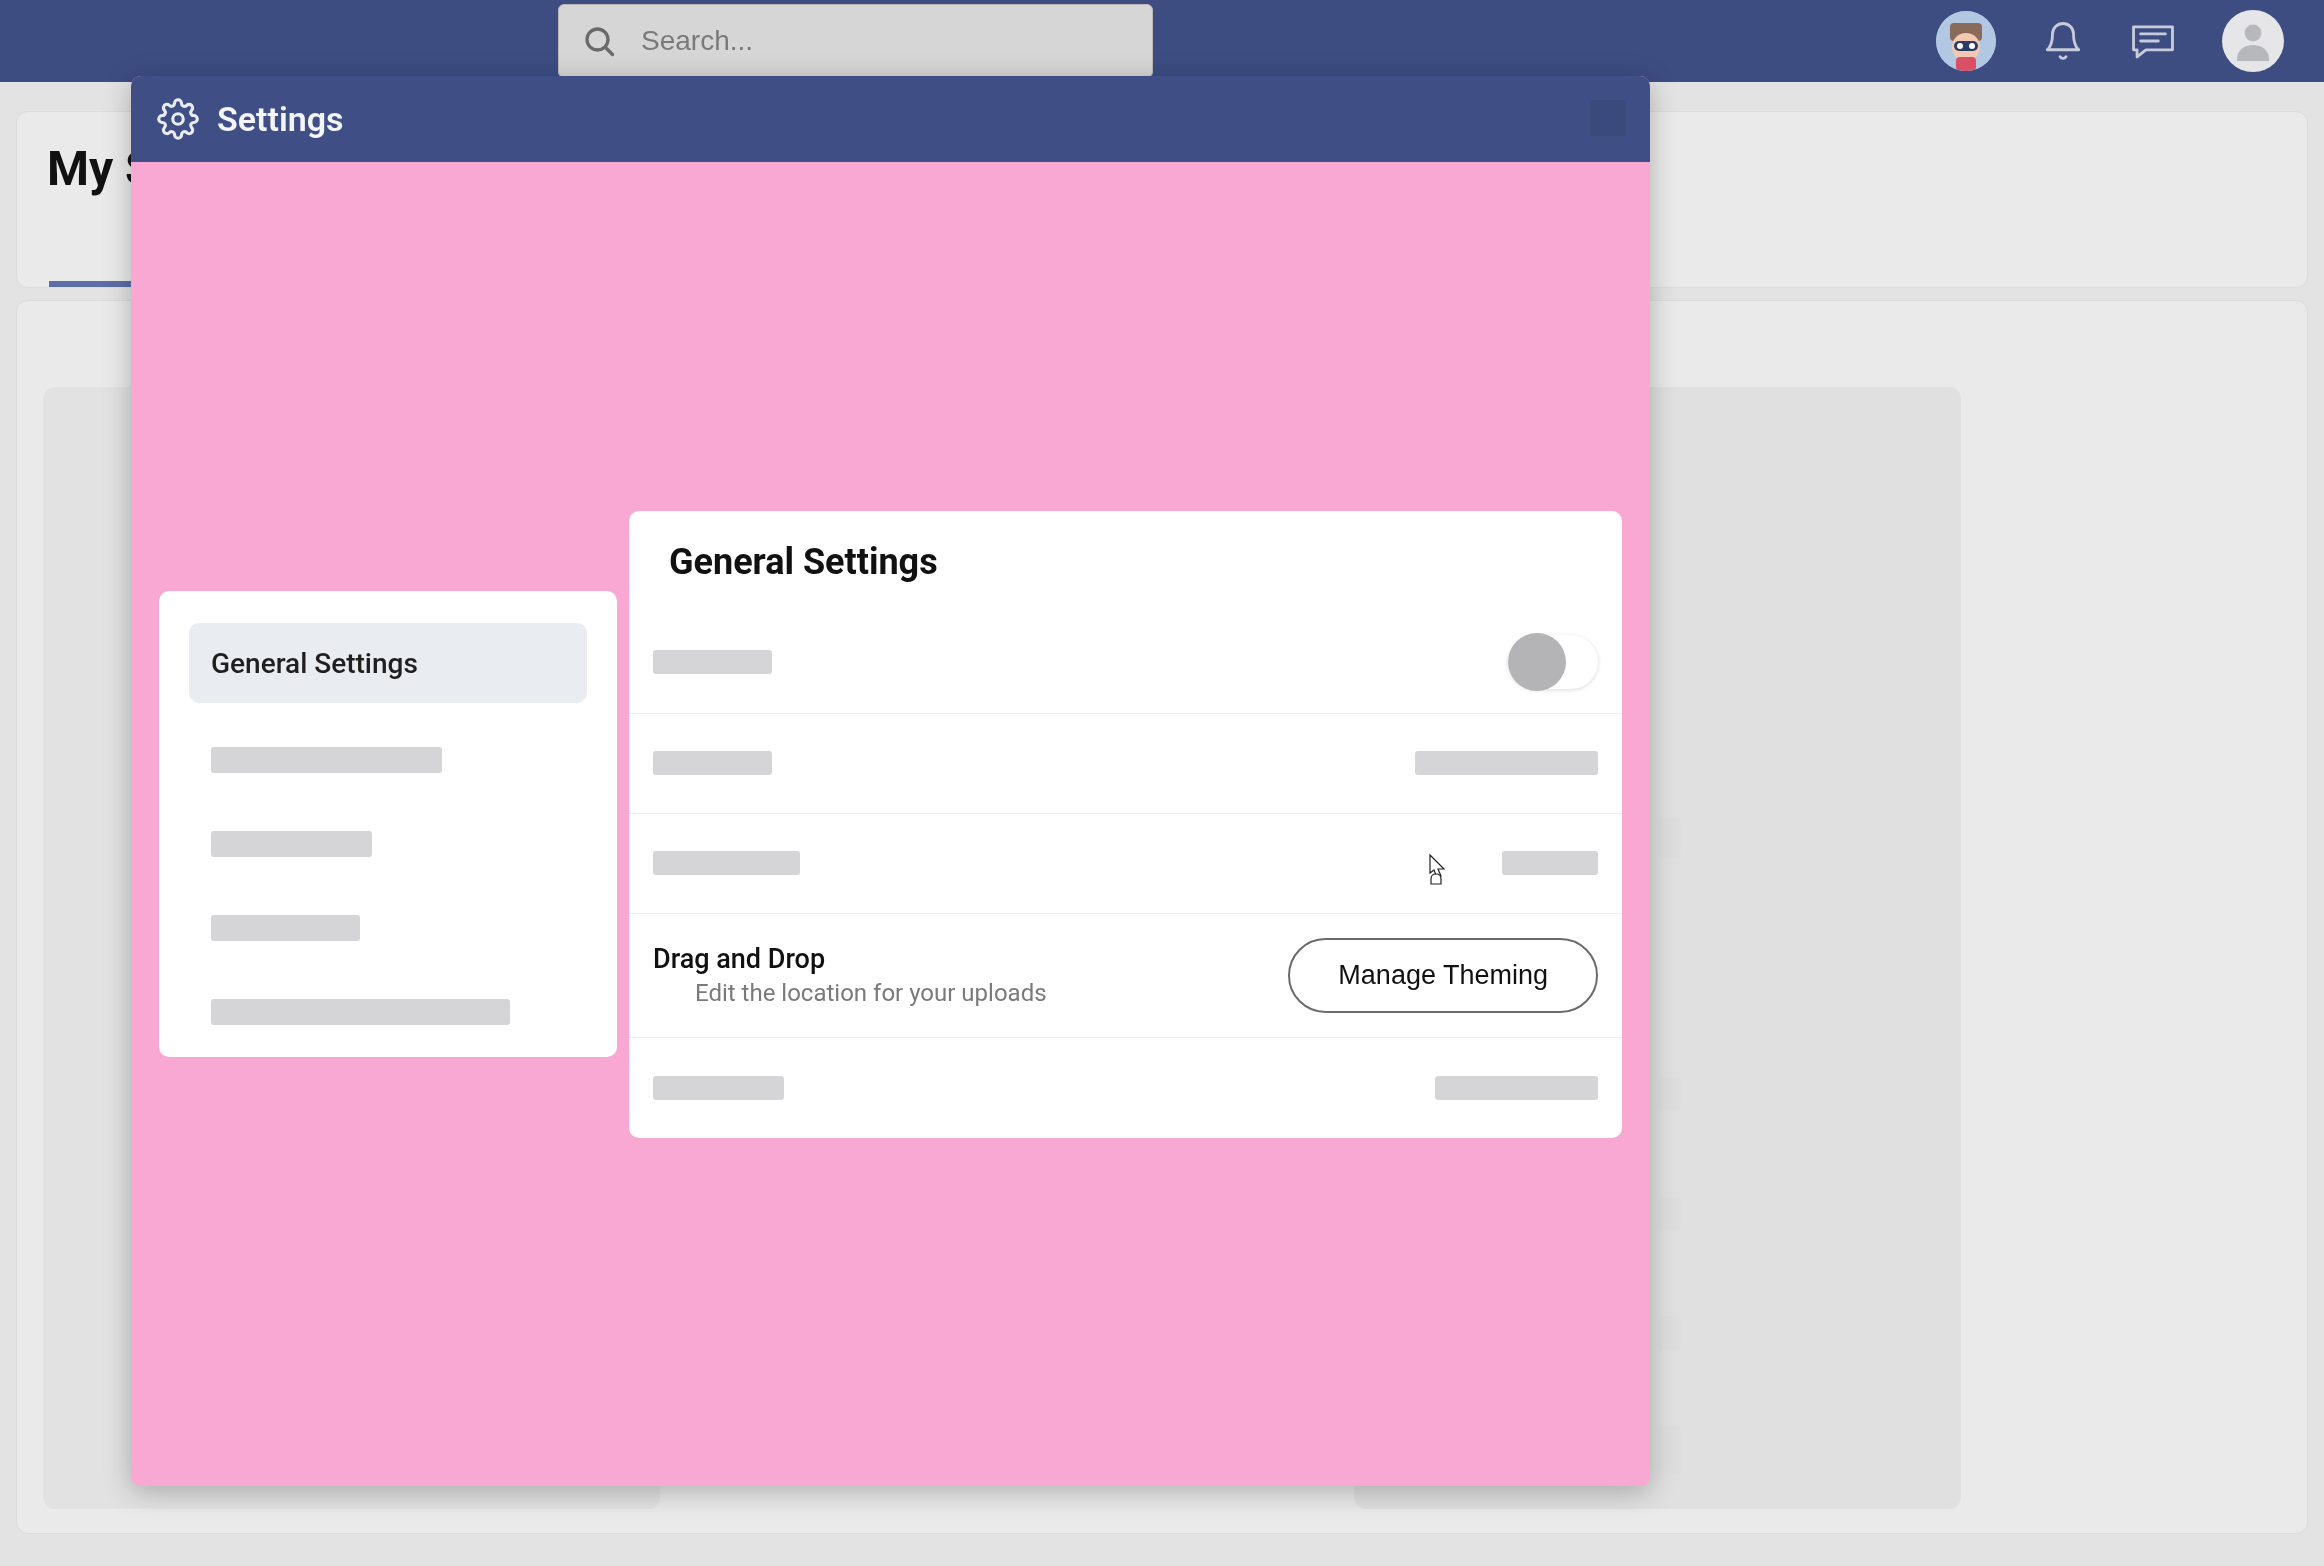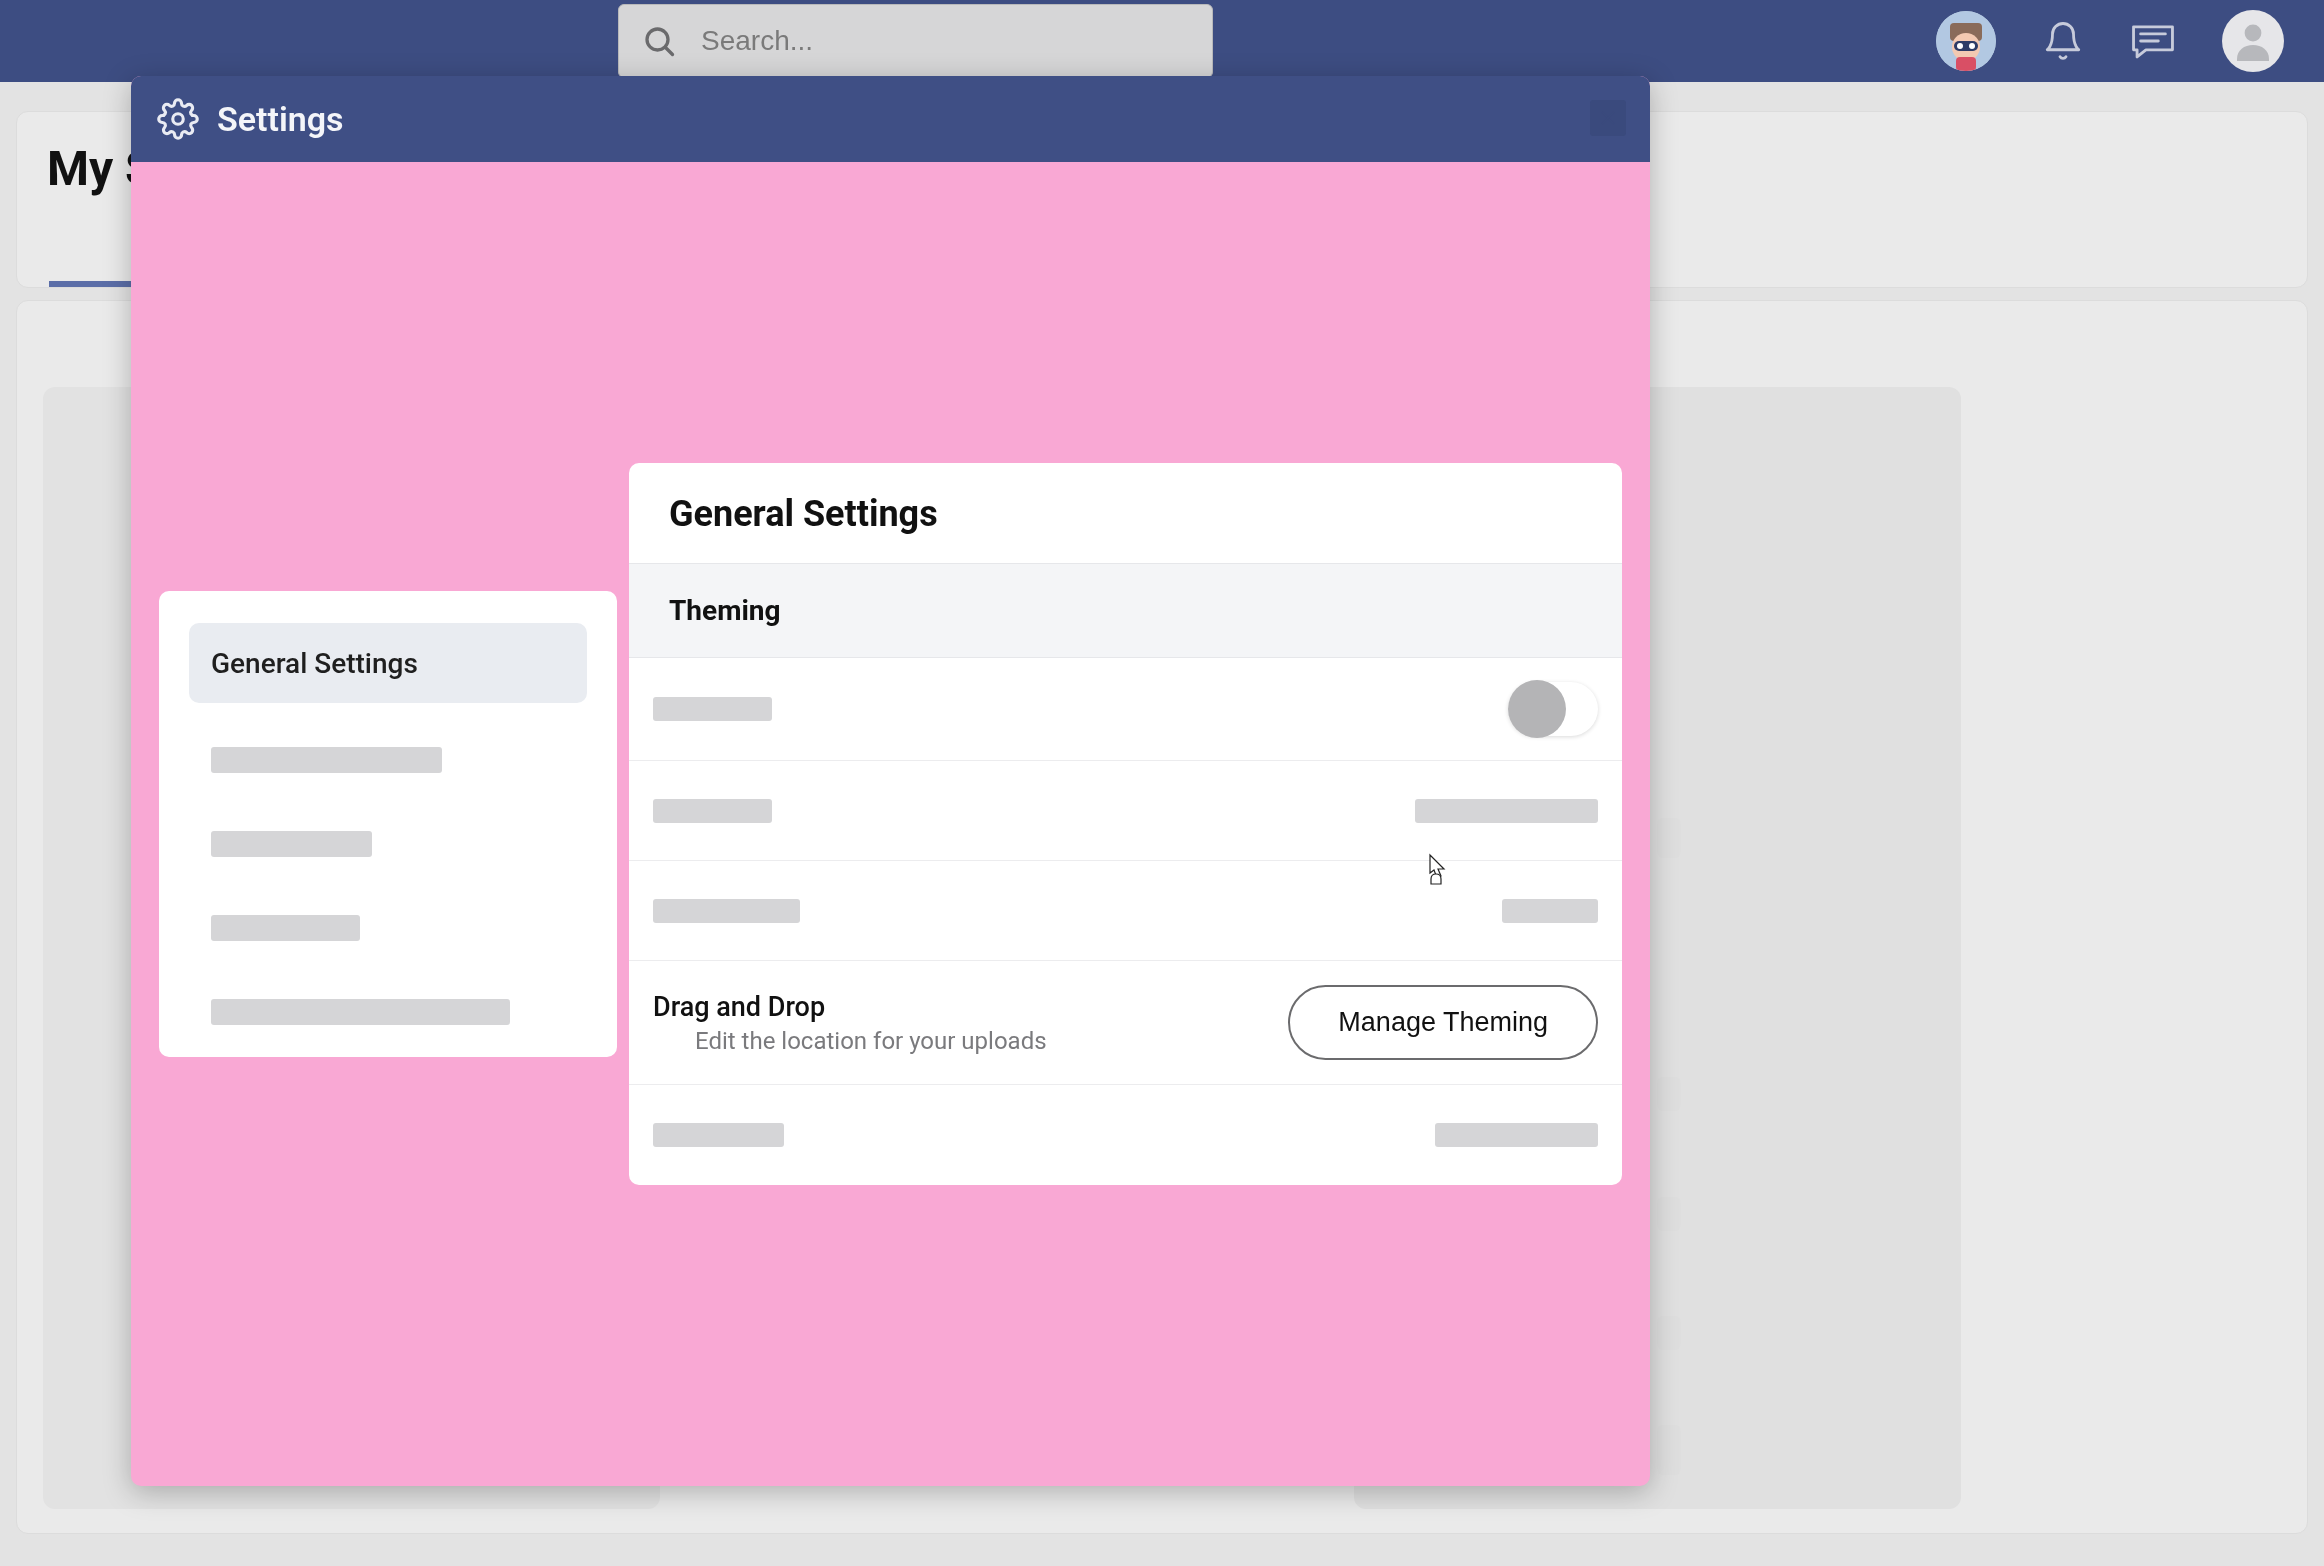--- a/index.html
+++ b/index.html
@@ -8,21 +8,21 @@
     
     .topbar {
       position: relative;
       height: 82px;
       background: #3d4d82;
       display: flex;
       align-items: center;
     }
     .search-wrap {
       position: absolute;
-      left: 618px;
+      left: 558px;
       top: 4px;
       width: 595px;
       height: 74px;
       background: #d6d6d7;
       border: 1px solid #b9b9ba;
       border-radius: 6px;
       display: flex;
       align-items: center;
       padding: 0 22px;
       gap: 24px;
@@ -369,21 +369,20 @@
       </div>
       <div class="sidebar-skel" style="width:231px;"></div>
       <div class="sidebar-skel" style="width:161px;margin-top:58px;"></div>
       <div class="sidebar-skel" style="width:149px;margin-top:58px;"></div>
       <div class="sidebar-skel" style="width:299px;margin-top:58px;"></div>
     </div>
 
     <div class="content">
       <div class="content-title">General Settings</div>
 
-      <div class="section-header">Theming</div>
 
       <div class="row">
         <div class="skel skel-sm"></div>
         <div class="toggle">
           <div class="toggle-knob"></div>
         </div>
       </div>
 
       <div class="row">
         <div class="skel skel-sm"></div>

